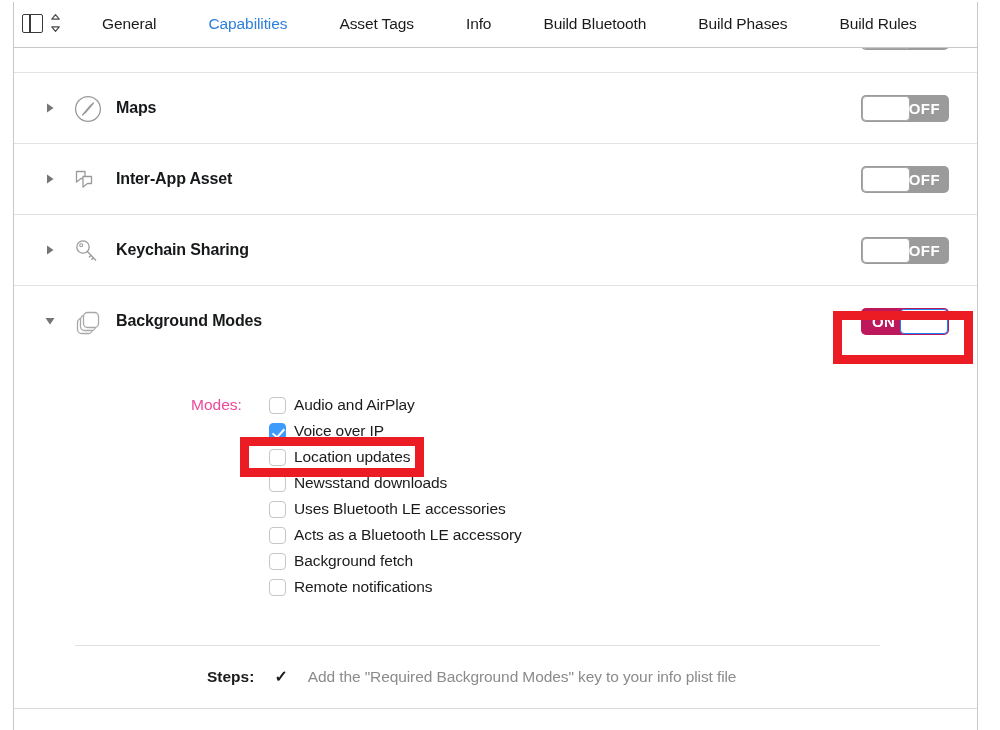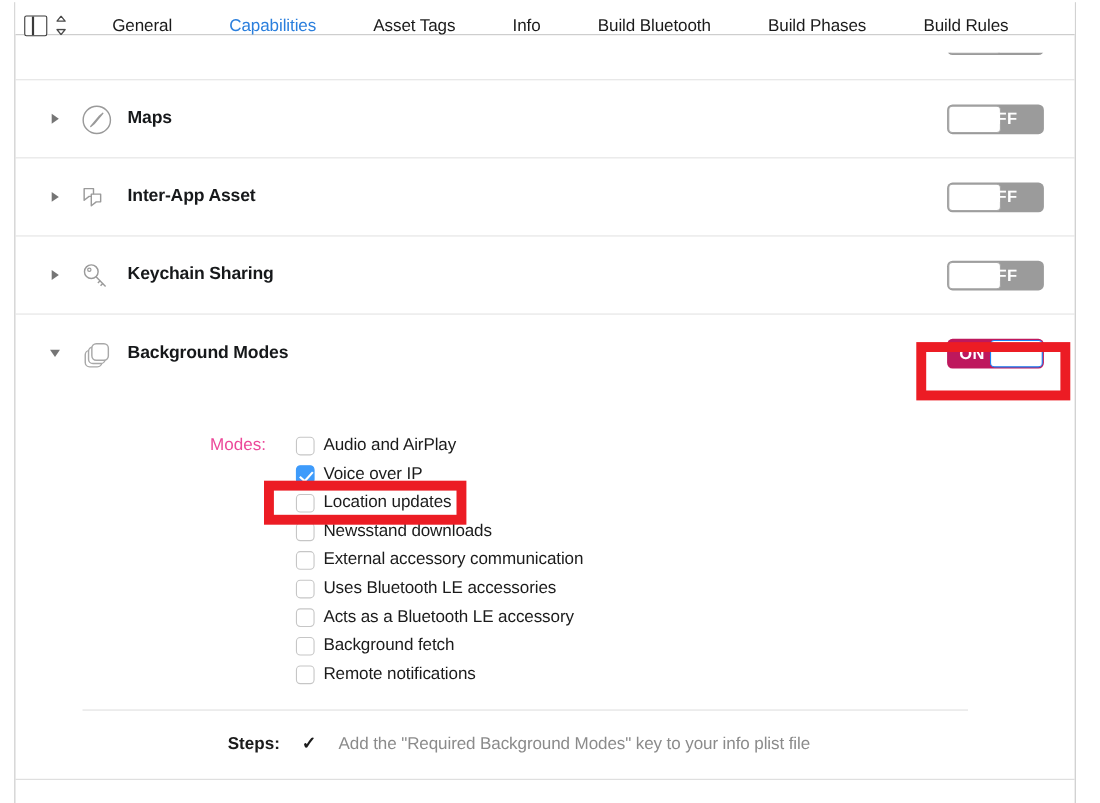--- a/index.html
+++ b/index.html
@@ -29,21 +29,21 @@
     position: absolute;
     left: 977px; top: 0; width: 1px; height: 730px;
     background: #c8c8c8;
   }
 
   
   .tabbar {
     position: absolute;
     left: 14px; top: 0;
     width: 963px;
-    height: 32px;
+    height: 48px;
     background: #ffffff;
     border-bottom: 1px solid #c9c9c9;
     box-sizing: border-box;
   }
   .tab-left-controls {
     position: absolute;
     left: 8px; top: 12px;
     display: flex;
     align-items: center;
     gap: 7px;
@@ -169,21 +169,21 @@
   .toggle.on .knob { right: 1px; border-color: #1a82f7; }
   .toggle .tlabel {
     position: absolute;
     top: 0; height: 27px;
     line-height: 27px;
     font-size: 15px;
     font-weight: bold;
     color: #ffffff;
     letter-spacing: 0.4px;
   }
-  .toggle.off .tlabel { right: 24px; }
+  .toggle.off .tlabel { right: 9px; }
   .toggle.on .tlabel { left: 11px; }
 
   
   .cap-body {
     position: relative;
     background: #ffffff;
     padding-bottom: 2px;
   }
   .modes-label {
     position: absolute;
@@ -449,24 +449,20 @@
       <div class="mode-item">
         <span class="cbox"></span>
         <span class="mode-text">Location updates</span>
       </div>
       <div class="mode-item">
         <span class="cbox"></span>
         <span class="mode-text">Newsstand downloads</span>
       </div>
       <div class="mode-item">
         <span class="cbox"></span>
-        <span class="mode-text">External accessory communication</span>
-      </div>
-      <div class="mode-item">
-        <span class="cbox"></span>
         <span class="mode-text">Uses Bluetooth LE accessories</span>
       </div>
       <div class="mode-item">
         <span class="cbox"></span>
         <span class="mode-text">Acts as a Bluetooth LE accessory</span>
       </div>
       <div class="mode-item">
         <span class="cbox"></span>
         <span class="mode-text">Background fetch</span>
       </div>

